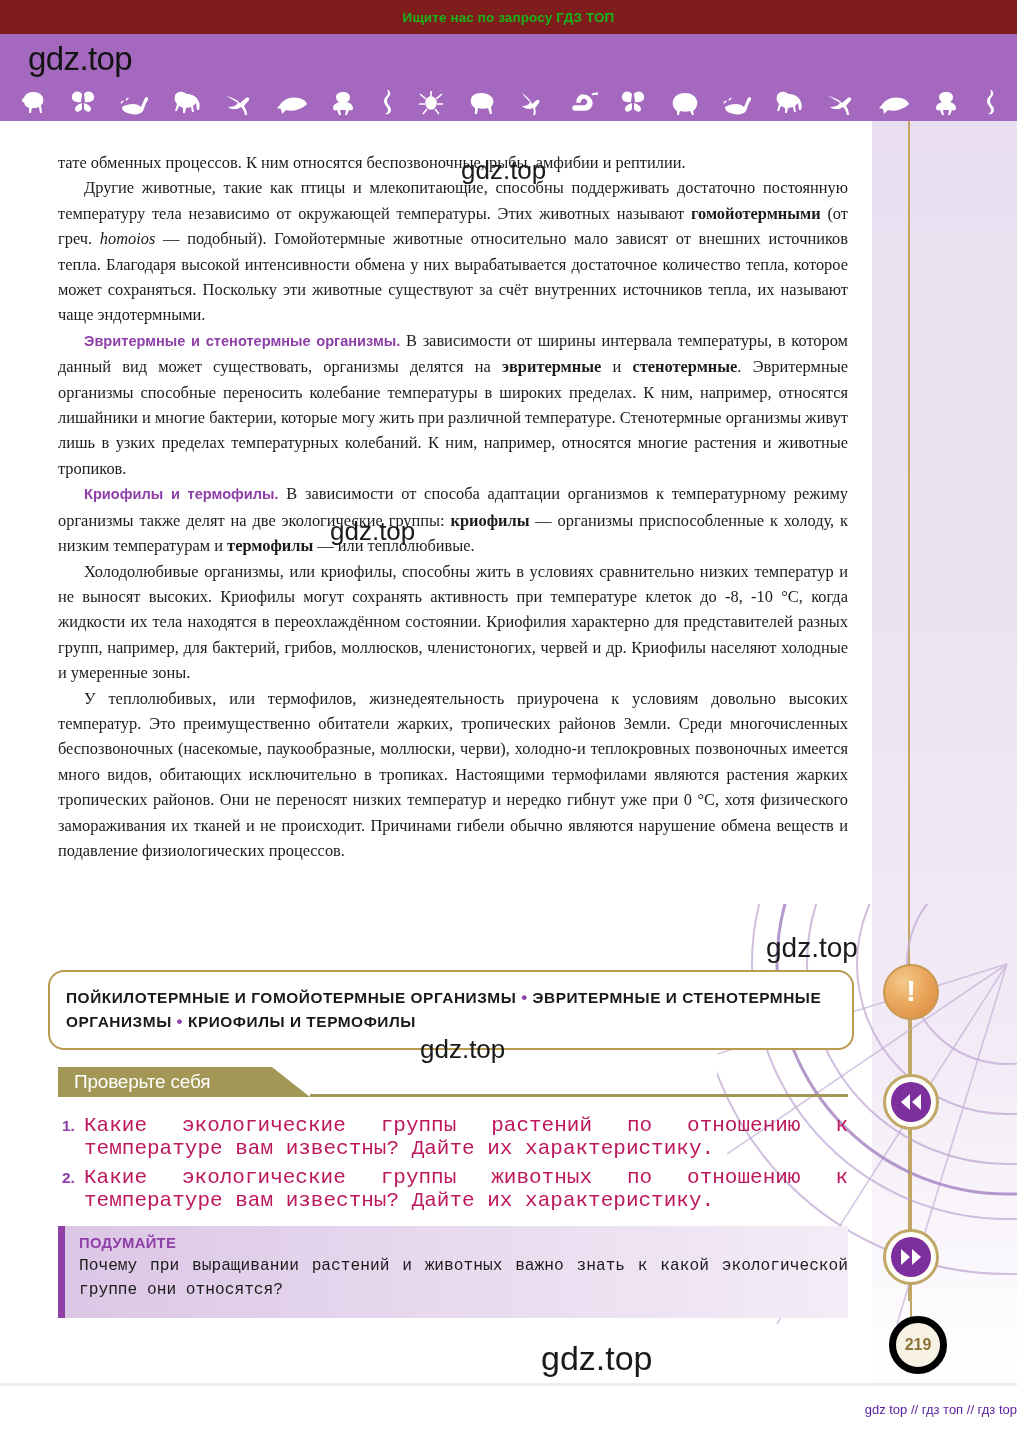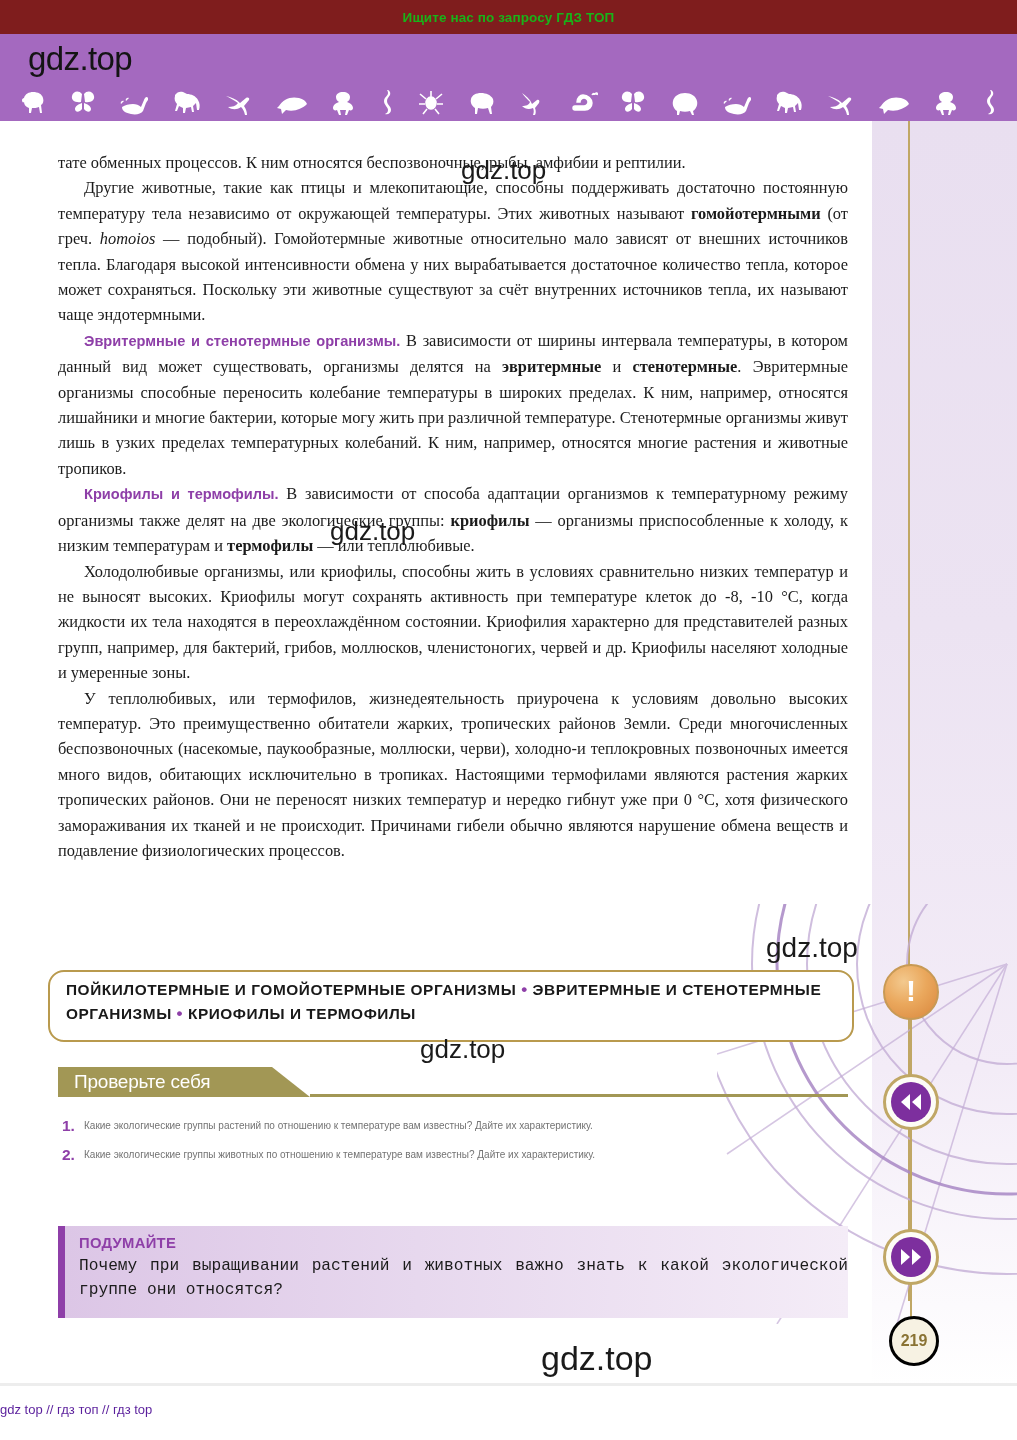--- a/index.html
+++ b/index.html
@@ -128,21 +128,21 @@
   
   .terms-box {
     position: absolute;
     left: 48px;
     top: 936px;
     width: 806px;
     box-sizing: border-box;
     border: 2px solid #b99a4e;
     border-radius: 16px;
     background: #ffffff;
-    padding: 6px 18px 14px 16px;
+    padding: 14px 18px 14px 16px;
   }
   .terms-text {
     font-family: "Liberation Sans", sans-serif;
     font-weight: 700;
     font-size: 15.4px;
     line-height: 24px;
     letter-spacing: .55px;
     color: #191919;
   }
   .terms-text .dot { color: #8e3fa8; font-size: 17px; }
@@ -198,24 +198,24 @@
     color: #8e3fa8;
     font-family: "Liberation Sans", sans-serif;
     font-weight: 700;
     font-size: 15.5px;
     line-height: 23px;
     padding-left: 4px;
     box-sizing: border-box;
   }
   .qtext {
     flex: 1;
-    font-family: Liberation Sans, sans-serif;
-    font-size: 10px;
+    font-family: Liberation Mono, monospace;
+    font-size: 21px;
     line-height: 23px;
-    color: #737373;
+    color: #be185d;
     text-align: justify;
   }
 
   
   .think-box {
     position: absolute;
     left: 58px;
     top: 1192px;
     width: 790px;
     box-sizing: border-box;
@@ -289,21 +289,21 @@
     justify-content: center;
   }
   .pagenum {
     position: absolute;
     left: 6px;
     top: 352px;
     width: 44px;
     height: 44px;
     border-radius: 50%;
     background: #f7f2e3;
-    border: 3px solid #000000;
+    border: 7px solid #000000;
     display: flex;
     align-items: center;
     justify-content: center;
     color: #8a7334;
     font-family: "Liberation Sans", sans-serif;
     font-size: 16px;
     font-weight: 600;
   }
 
   
@@ -323,21 +323,21 @@
   
   .footer {
     position: absolute;
     left: 0;
     top: 1386px;
     width: 1017px;
     height: 46px;
     background: #ffffff;
     display: flex;
     align-items: center;
-    justify-content: flex-start;
+    justify-content: flex-end;
   }
   .footer-text {
     color: #5a1f9c;
     font-family: "Liberation Sans", sans-serif;
     font-size: 13px;
   }
   .page-bottom-rule {
     position: absolute;
     left: 0;
     top: 1383px;

